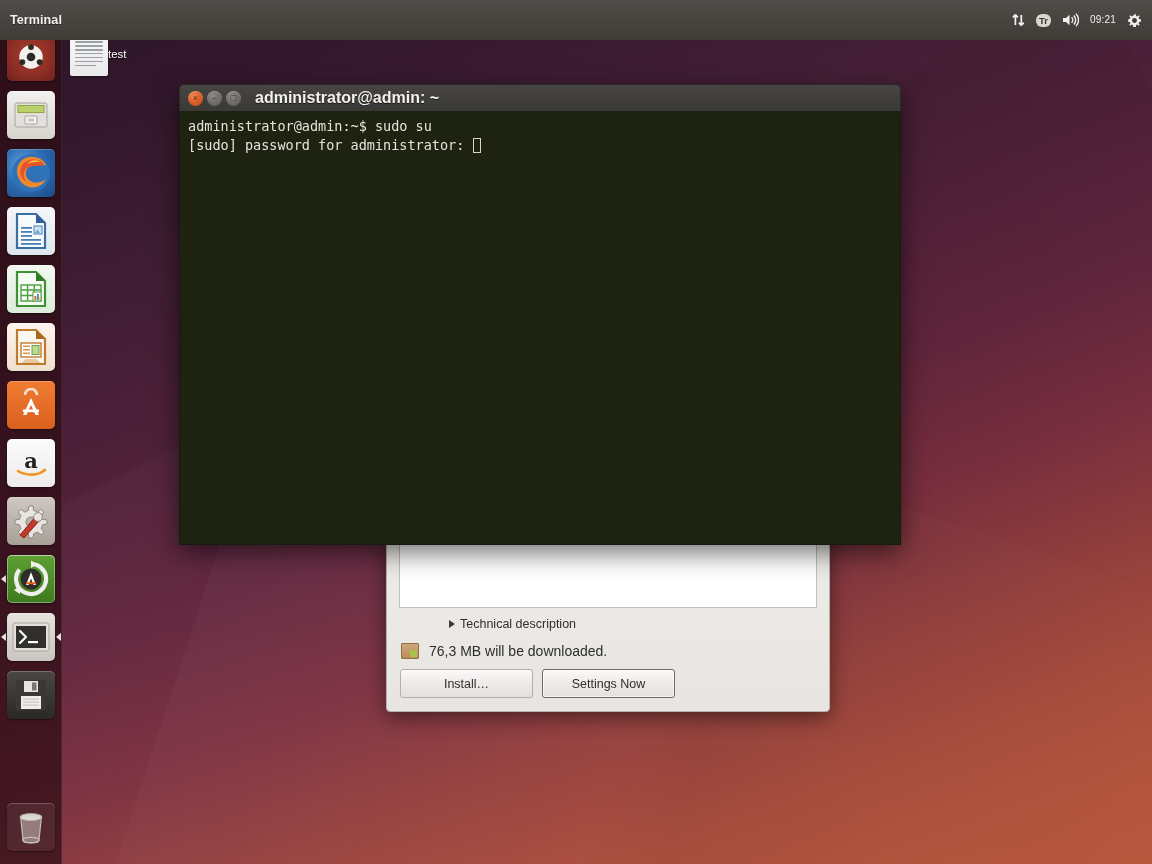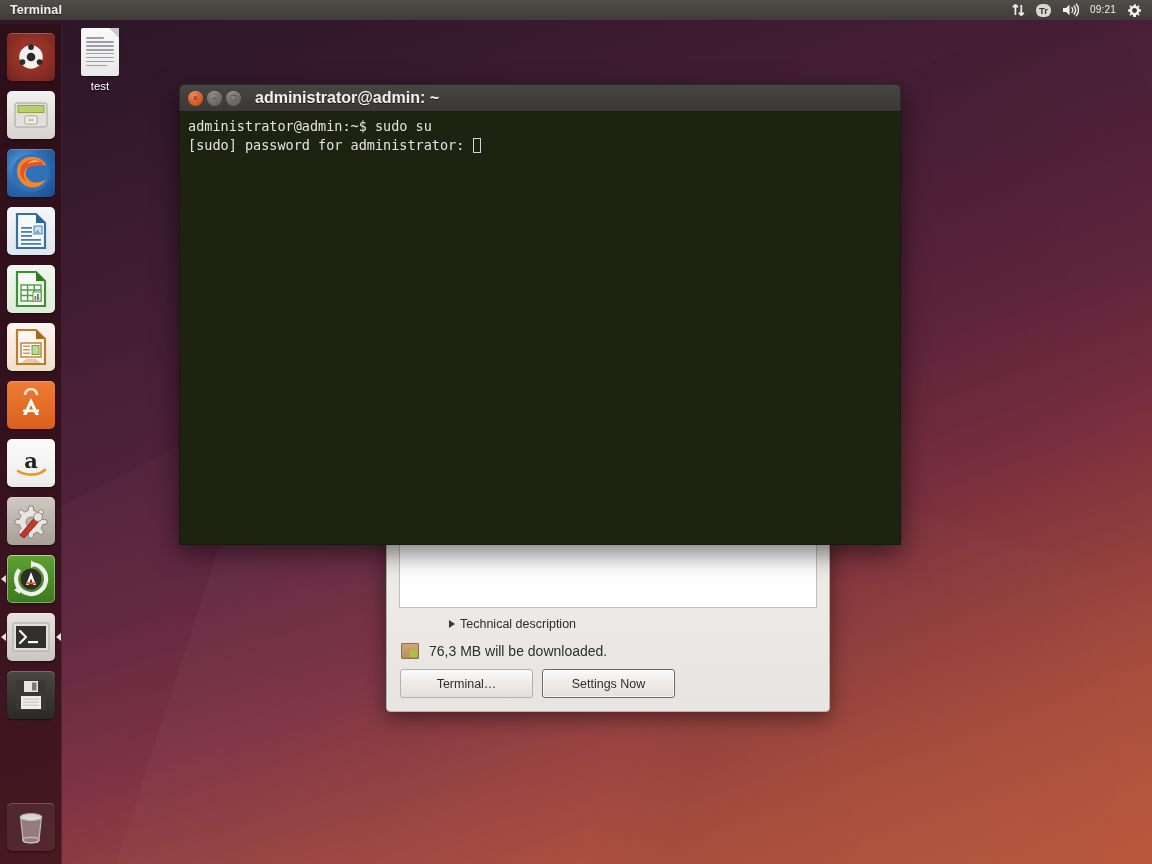--- a/index.html
+++ b/index.html
@@ -45,21 +45,21 @@
     width: 1500px; height: 900px;
     background: linear-gradient(120deg, rgba(255,255,255,0.03) 0%, rgba(255,255,255,0) 55%);
     transform: rotate(18deg);
     pointer-events: none;
   }
 
   
   #top-panel {
     position: absolute;
     top: 0; left: 0;
-    width: 1152px; height: 20px;
+    width: 1152px; height: 40px;
     background: linear-gradient(to bottom, #504c49 0%, #48443f 50%, #3f3b37 100%);
     display: flex;
     align-items: center;
     z-index: 60;
   }
   #panel-app-title {
     color: #f2f0ee;
     font-size: 12.5px;
     font-weight: bold;
     margin-left: 10px;
@@ -136,21 +136,21 @@
   #tile-updater { background: linear-gradient(to bottom, #5ea033 0%, #3d7a1e 100%); }
   #tile-terminal { background: linear-gradient(to bottom, #e6e3df 0%, #c9c5c0 100%); }
   #tile-disk { background: linear-gradient(to bottom, #4a4744 0%, #2b2926 100%); }
   #tile-trash { background: rgba(255,255,255,0.07); }
 
   
   #desktop-icon-test {
     position: absolute;
     left: 70px; top: 28px;
     width: 60px;
-    display: flex; flex-direction: column; align-items: center;
+    display: flex; flex-direction: row; align-items: center;
     z-index: 10;
   }
   #test-file-glyph {
     width: 38px; height: 48px;
     background: linear-gradient(to bottom, #fafafa 0%, #e9e9e9 100%);
     border-radius: 2px;
     position: relative;
     box-shadow: 0 1px 2px rgba(0,0,0,0.4);
   }
   #test-file-glyph::after {
@@ -568,21 +568,21 @@
       <span id="disclosure-triangle"></span>
       <span>Technical description</span>
     </div>
 
     <div id="download-info">
       <span id="download-pkg-icon"></span>
       <span>76,3 MB will be downloaded.</span>
     </div>
 
     <div id="dialog-buttons">
-      <button class="dlg-btn" id="settings-button">Terminal…</button>
+      <button class="dlg-btn" id="settings-button">Install…</button>
       <button class="dlg-btn" id="install-now-button">Settings Now</button>
     </div>
   </div>
 
   <div id="terminal-window">
     <div id="terminal-titlebar">
       <span class="win-btn" id="btn-close">×</span>
       <span class="win-btn" id="btn-minimize">−</span>
       <span class="win-btn" id="btn-maximize">□</span>
       <span id="terminal-title">administrator@admin: ~</span>

